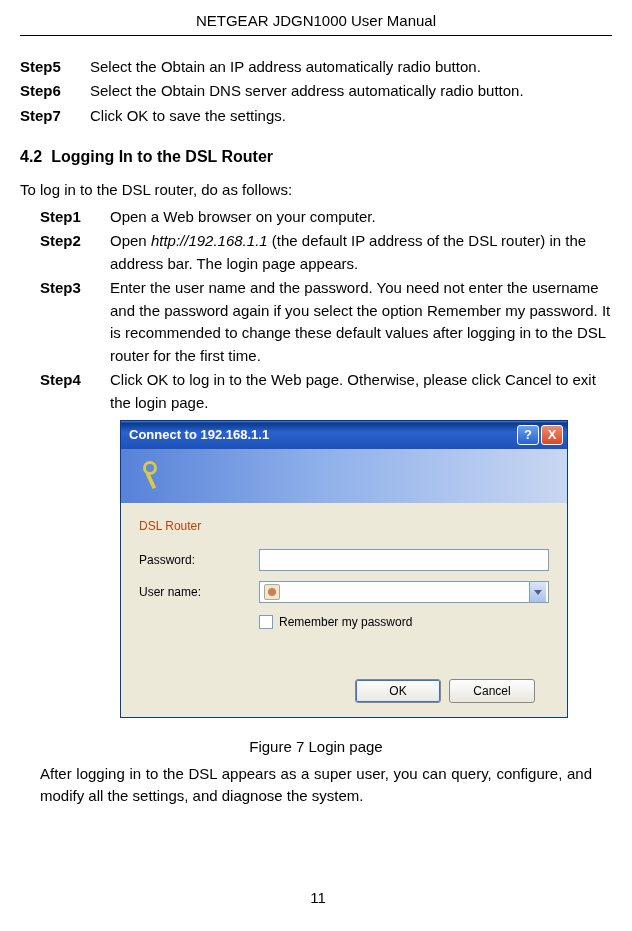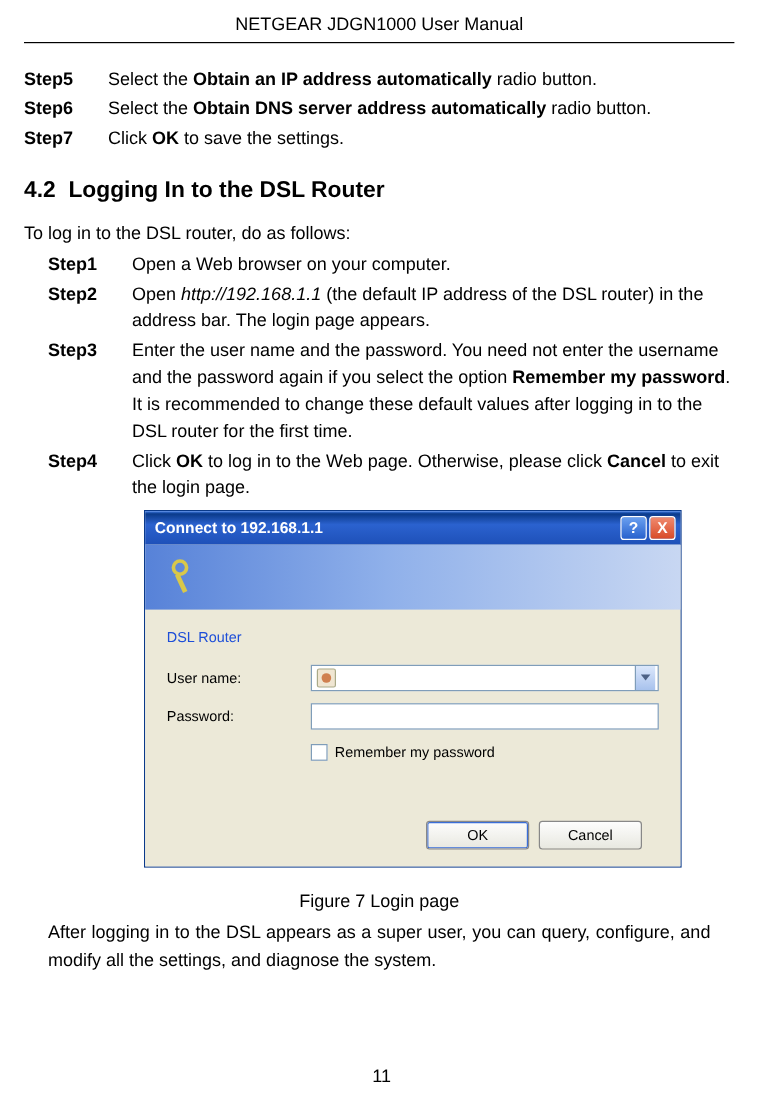--- a/index.html
+++ b/index.html
@@ -30,27 +30,27 @@
       width: 70px;
       flex-shrink: 0;
     }
     .step-row-indent {
       display: flex;
       margin-bottom: 2px;
       margin-left: 20px;
     }
     .step-text { flex: 1; }
     .section-heading {
-      font-size: 19px;
+      font-size: 16px;
       font-weight: bold;
       margin-top: 18px;
       margin-bottom: 10px;
     }
     .intro-text { margin-bottom: 4px; }
-    .bold { font-weight: bold; }
+    .bold { font-weight: normal; }
     .bolditalic { font-weight: normal; font-style: italic; }
 
     
     .dialog {
       width: 448px;
       margin: 6px auto 18px 100px;
       border: 1px solid #0a3a8a;
       font-family: Tahoma, Arial, sans-serif;
       font-size: 12px;
     }
@@ -108,21 +108,21 @@
       background: #d9c84a;
       top: 14px; left: 16px;
       transform: rotate(-25deg);
     }
     .form-area {
       padding: 14px 18px 0 18px;
     }
     .subtitle {
       font-size: 12px;
       margin-bottom: 14px;
-      color: #1d4ed8;
+      color: #c2410c;
     }
     .form-row {
       display: flex;
       align-items: center;
       margin-bottom: 10px;
     }
     .form-label {
       width: 120px;
       font-size: 12px;
     }
@@ -287,30 +287,30 @@
   <div class="dialog-body">
     <div class="banner">
       <div class="keys-icon">
         <div class="ring"></div>
             <div class="shaft"></div>
       </div>
     </div>
     <div class="form-area">
       <div class="subtitle">DSL Router</div>
       <div class="form-row">
+        <div class="form-label">Password:</div>
+        <div class="textbox"></div>
+      </div>
+      <div class="form-row">
         <div class="form-label">User name:</div>
         <div class="combo">
           <div class="combo-icon"></div>
           <div class="combo-drop"></div>
         </div>
       </div>
-      <div class="form-row">
-        <div class="form-label">Password:</div>
-        <div class="textbox"></div>
-      </div>
       <div class="checkbox-row">
         <div class="chk"></div>
         <span>Remember my password</span>
       </div>
       <div class="btn-row">
         <div class="xp-btn ok-btn">OK</div>
         <div class="xp-btn">Cancel</div>
       </div>
     </div>
   </div>

